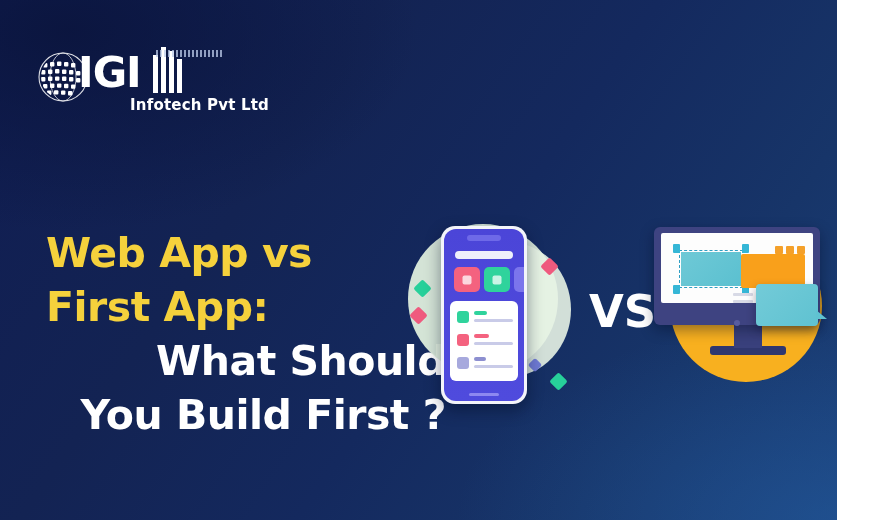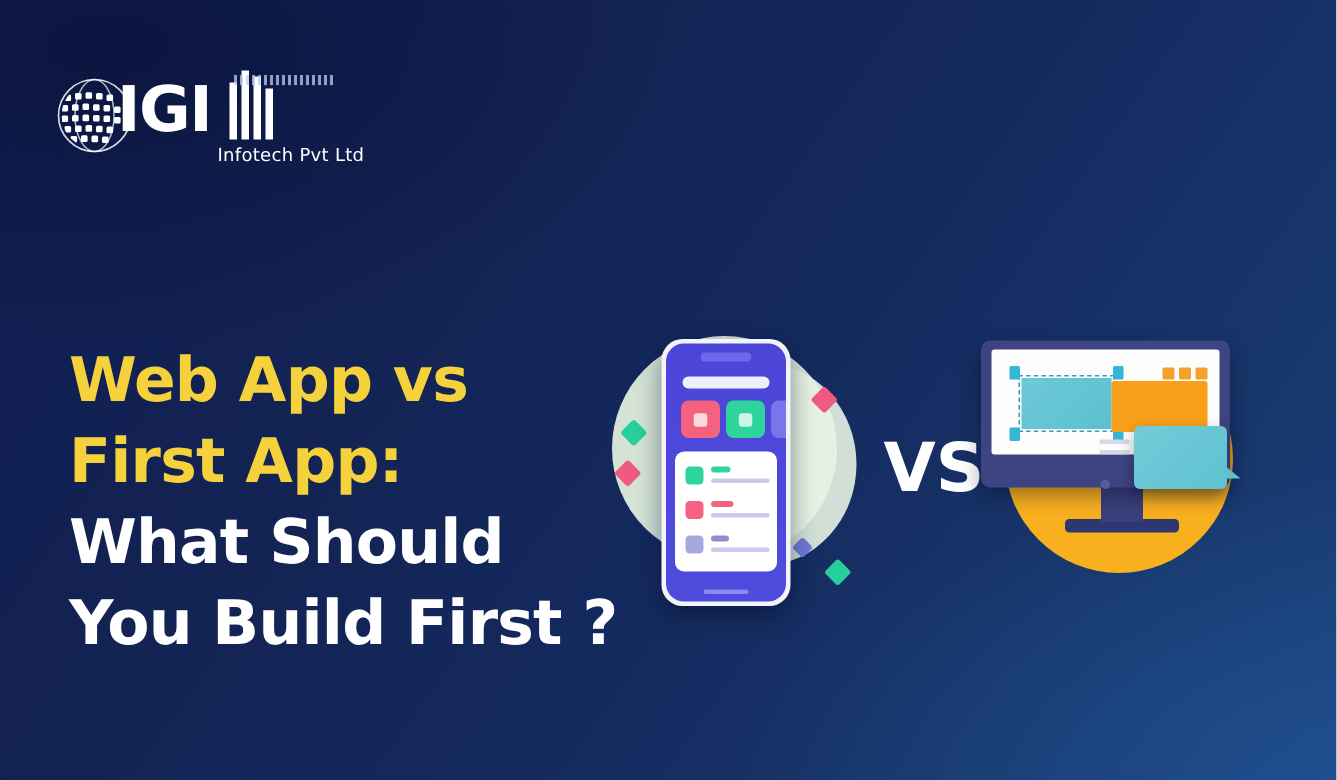--- a/index.html
+++ b/index.html
@@ -1,25 +1,26 @@
 <!DOCTYPE html>
 <html><head>
 <meta charset="utf-8">
 <style>
   html,body{margin:0;padding:0;}
   body{
     width:891px;height:520px;overflow:hidden;
     font-family:"Liberation Sans","DejaVu Sans",sans-serif;
   }
   .banner{
-    position:relative;width:891px;height:520px;overflow:hidden;
+    position:relative;width:797px;height:520px;overflow:hidden;
     background:
       radial-gradient(ellipse 70% 60% at 100% 100%, rgba(35,92,160,.55) 0%, rgba(35,92,160,0) 65%),
       radial-gradient(ellipse 60% 55% at 8% 6%, rgba(10,20,60,.85) 0%, rgba(10,20,60,0) 70%),
       linear-gradient(125deg,#101d52 0%,#132353 32%,#14295e 55%,#173569 78%,#1b4079 100%);
+    padding-left: 40px;
   }
 
   
   .logo{position:absolute;left:34px;top:38px;width:180px;height:76px;}
   .globe{position:absolute;left:0;top:10px;width:58px;height:58px;}
   .logo-word{
     position:absolute;left:44px;top:14px;
     font-size:42px;font-weight:700;letter-spacing:-1px;color:#ffffff;
     font-family:"DejaVu Sans",sans-serif;line-height:1;white-space:nowrap;
   }
@@ -30,33 +31,33 @@
   .logo-bars i:nth-child(3){left:16px;height:42px;}
   .logo-bars i:nth-child(4){left:24px;height:34px;}
   .logo-micro{
     position:absolute;left:122px;top:12px;width:66px;height:7px;
     background:linear-gradient(90deg,rgba(190,205,235,.75) 0 100%);
     -webkit-mask-image:repeating-linear-gradient(90deg,#000 0 2px,transparent 2px 4px);
     mask-image:repeating-linear-gradient(90deg,#000 0 2px,transparent 2px 4px);
     font-size:0;color:transparent;overflow:hidden;
   }
   .logo-sub{
-    position:absolute;left:111px;top:58px;
-    font-size:12px;font-weight:400;color:#ffffff;letter-spacing:.2px;
+    position:absolute;left:96px;top:58px;
+    font-size:15px;font-weight:700;color:#ffffff;letter-spacing:.2px;
     font-family:"DejaVu Sans",sans-serif;white-space:nowrap;
   }
 
   
   .headline{position:absolute;left:46px;top:206px;width:400px;margin-top:20px;}
   .headline .ln{
     display:block;font-size:41px;font-weight:700;line-height:54px;
     letter-spacing:-.5px;font-family:"DejaVu Sans",sans-serif;white-space:nowrap;
   }
   .ln.y{color:#f5d13c;}
-  .ln.w{color:#ffffff;}
+  .ln.w{color:#ffffff;text-align:right;}
 
   
   .vs{
     position:absolute;left:589px;top:289px;
     font-size:45px;font-weight:700;color:#ffffff;letter-spacing:0px;
     font-family:"DejaVu Sans",sans-serif;line-height:1;
   }
 
   
   .mobile-art{position:absolute;left:400px;top:212px;width:185px;height:205px;}

